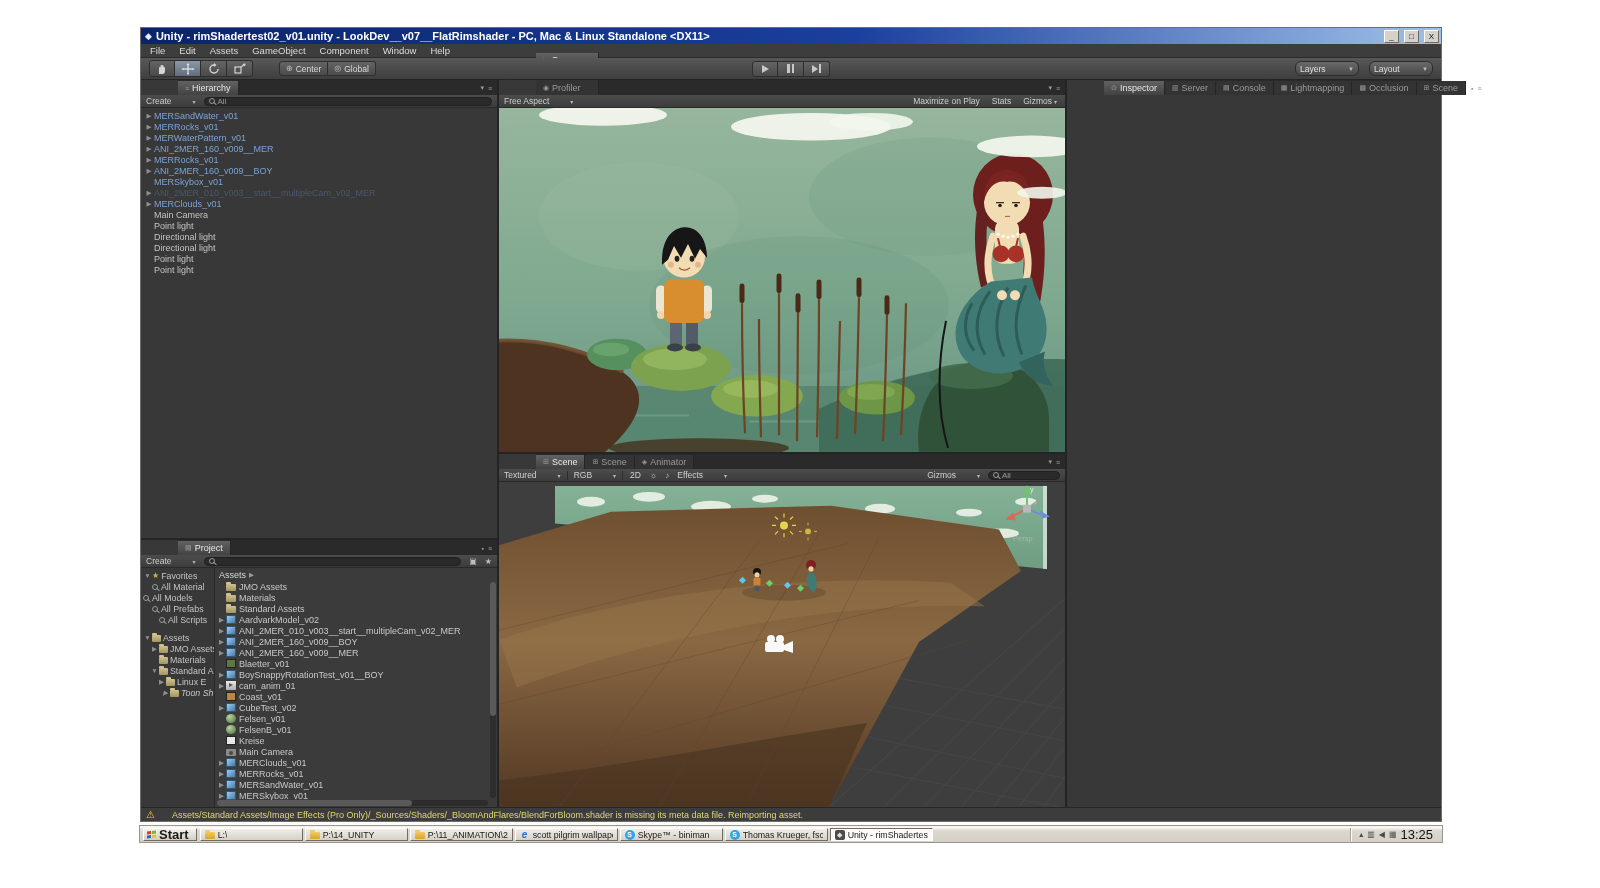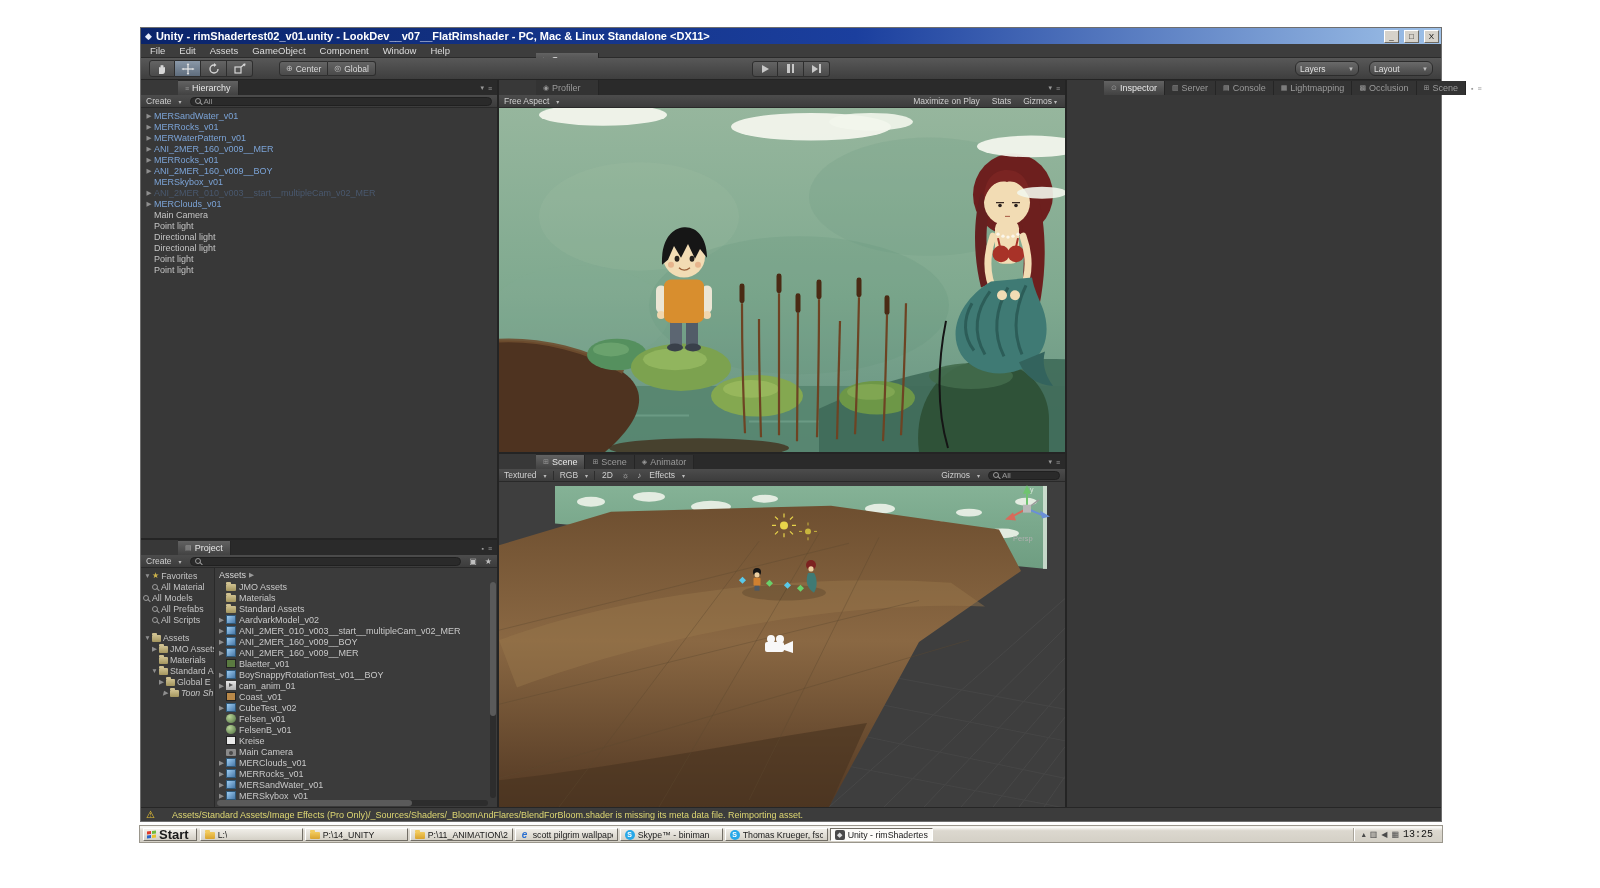--- a/index.html
+++ b/index.html
@@ -55,21 +55,21 @@
 
   .tabbar { height:15px; flex:none; background:#2a2a2a; display:flex; align-items:flex-end;margin-left:37px; }
   .tab { height:14px; display:flex; align-items:center; gap:3px; padding:0 7px; font-size:9px; color:#9a9a9a; background:#333333; border-right:1px solid #252525; white-space:nowrap; }
   .tab.active { background:linear-gradient(#626262,#424242); color:#e8e8e8; }
   .tabicon { font-size:7px; color:#9a9a9a; }
   .tabbar-spacer { flex:1; }
   .panelmenu { display:flex; align-items:center; gap:4px; padding:0 5px; height:14px; }
   .panelmenu span { color:#9a9a9a; font-size:7px; }
 
   .minitoolbar { height:13px; flex:none; background:linear-gradient(#4c4c4c,#3c3c3c); border-bottom:1px solid #292929; display:flex; align-items:center; padding:0 3px; gap:4px; }
-  .mini-dd { display:flex; align-items:center; gap:7px; font-size:8.5px; color:#d0d0d0; padding:0 2px; white-space:nowrap; }
+  .mini-dd { display:flex; align-items:center; gap:21px; font-size:8.5px; color:#d0d0d0; padding:0 2px; white-space:nowrap; }
   .mini-toggle { font-size:8.5px; color:#d0d0d0; padding:0 3px; white-space:nowrap; }
   .mini-ico { font-size:8px; color:#c0c0c0; padding:0 2px; }
   .sep { width:1px; height:9px; background:#2d2d2d; }
   .search-pill { flex:1; height:9px; margin:0 2px; background:#2a2a2a; border:1px solid #202020; border-radius:6px; display:flex; align-items:center; gap:3px; padding:0 4px; font-size:8px; color:#9a9a9a; overflow:hidden; }
   .search-pill.fixed { flex:none; width:72px; }
   .mag { width:6px; height:6px; border:1px solid #9a9a9a; border-radius:50%; position:relative; flex:none; }
   .mag::after { content:''; position:absolute; width:4px; height:1px; background:#9a9a9a; transform:rotate(45deg); right:-3px; bottom:-1px; }
 
   
   .hlist { flex:1; overflow:hidden; padding-top:2px; }
@@ -141,21 +141,21 @@
   .taskbtn.active { background:#fcfbf8; border-color:#716d65 #ffffff #ffffff #716d65; }
   .tlabel2 { overflow:hidden; white-space:nowrap; }
   .tico { width:10px; height:10px; flex:none; display:flex; align-items:center; justify-content:center; }
   .t-folder { background:linear-gradient(#f2cb5e,#d9a32e); height:7px; margin-top:1px; border-radius:1px; position:relative; }
   .t-folder::before { content:''; position:absolute; top:-2px; left:0; width:5px; height:2px; background:#f2cb5e; border-radius:1px 1px 0 0; }
   .t-browser { color:#2a6fd0; font-size:10px; font-weight:bold; font-style:italic; }
   .t-skype { background:#28a8e8; border-radius:50%; color:#ffffff; font-size:7px; font-weight:bold; }
   .t-unity { background:#4a4a4a; border-radius:2px; color:#dddddd; font-size:7px; }
   .tray { margin-left:auto; height:13px; display:flex; align-items:center; gap:4px; padding:0 6px 0 8px; border-left:1px solid #a8a49a; box-shadow:inset 1px 0 0 #ffffff; }
   .tray-ico { font-size:8px; color:#4a4a4a; }
-  .clock { font-size:10px; color:#111111;font-family:Liberation Mono, monospace; }
+  .clock { font-size:13px; color:#111111; }
 </style>
 </head>
 <body>
 
 <div class="screen">
 
   <div class="titlebar">
     <span class="title-icon">◆</span>
     <span class="title-text">Unity - rimShadertest02_v01.unity - LookDev__v07__FlatRimshader - PC, Mac &amp; Linux Standalone &lt;DX11&gt;</span>
     <span class="winbtn">_</span>
@@ -372,21 +372,21 @@
                 <span class="tlabel">All Material</span>
               </div>
               <div class="trow" style=" text-align: right;">
                 <span class="mag" style="margin-right: 3px;"></span>
                 <span class="tlabel">All Models</span>
               </div>
               <div class="trow" style="padding-left: 11px;">
                 <span class="mag" style="margin-right: 3px;"></span>
                 <span class="tlabel">All Prefabs</span>
               </div>
-              <div class="trow" style="padding-left: 11px;">
+              <div class="trow" style="padding-left: 11px; justify-content: center;">
                 <span class="mag" style="margin-right: 3px;"></span>
                 <span class="tlabel">All Scripts</span>
               </div>
               <div style="height: 7px;"></div>
               <div class="trow" style="padding-left: 2px;">
                 <span class="texp">▼</span>
                 <span class="aicon ico-folder tree-folder"></span>
                 <span class="tlabel">Assets</span>
               </div>
               <div class="trow" style="padding-left: 9px;">
@@ -400,21 +400,21 @@
                 <span class="tlabel">Materials</span>
               </div>
               <div class="trow" style="padding-left: 9px;">
                 <span class="texp">▼</span>
                 <span class="aicon ico-folder tree-folder"></span>
                 <span class="tlabel">Standard A</span>
               </div>
               <div class="trow" style="padding-left: 16px;">
                 <span class="texp">▶</span>
                 <span class="aicon ico-folder tree-folder"></span>
-                <span class="tlabel">Global E</span>
+                <span class="tlabel">Linux E</span>
               </div>
               <div class="trow" style="padding-left: 20px; font-style: italic;">
                 <span class="texp">▶</span>
                 <span class="aicon ico-folder tree-folder"></span>
                 <span class="tlabel">Toon Sh</span>
               </div>
             </div>
           <div class="plist">
             <div class="alist">
               <div class="acrumb">

